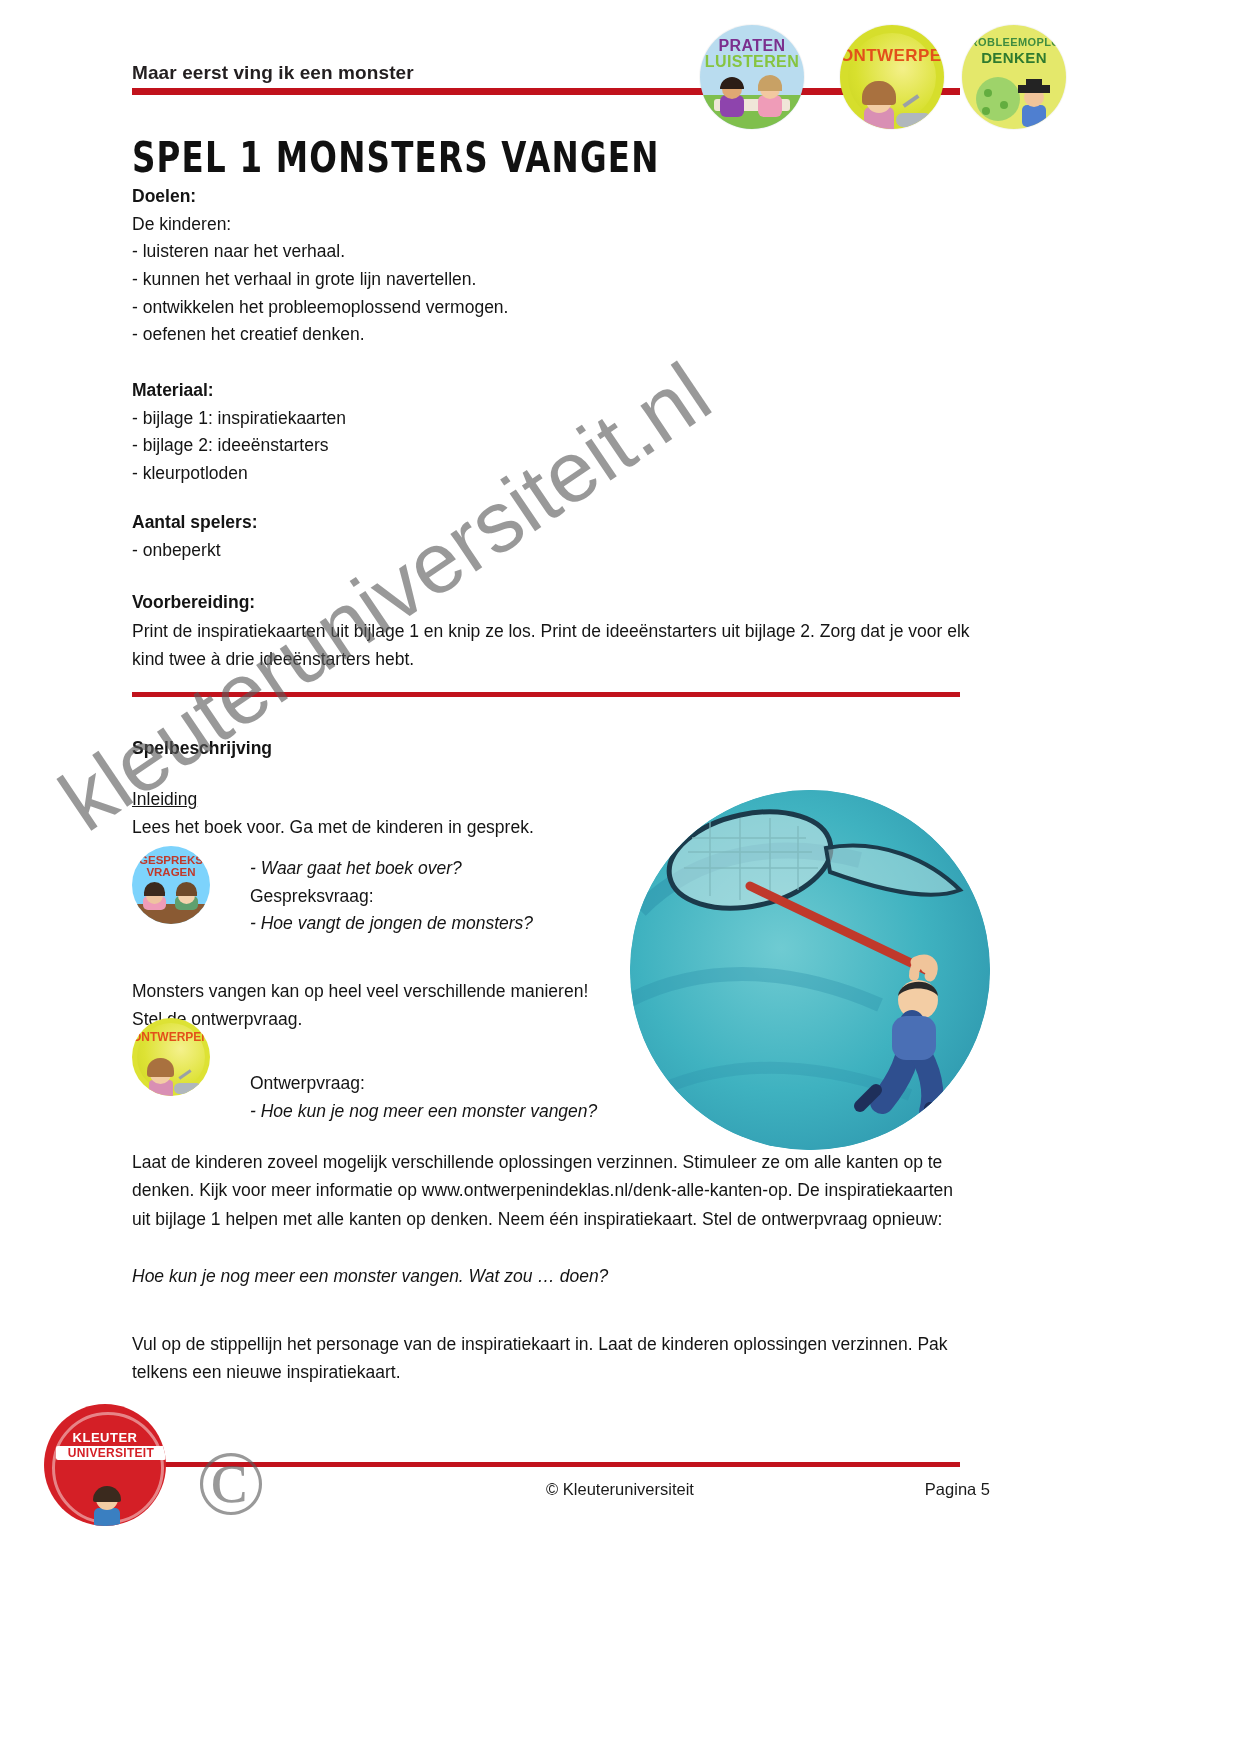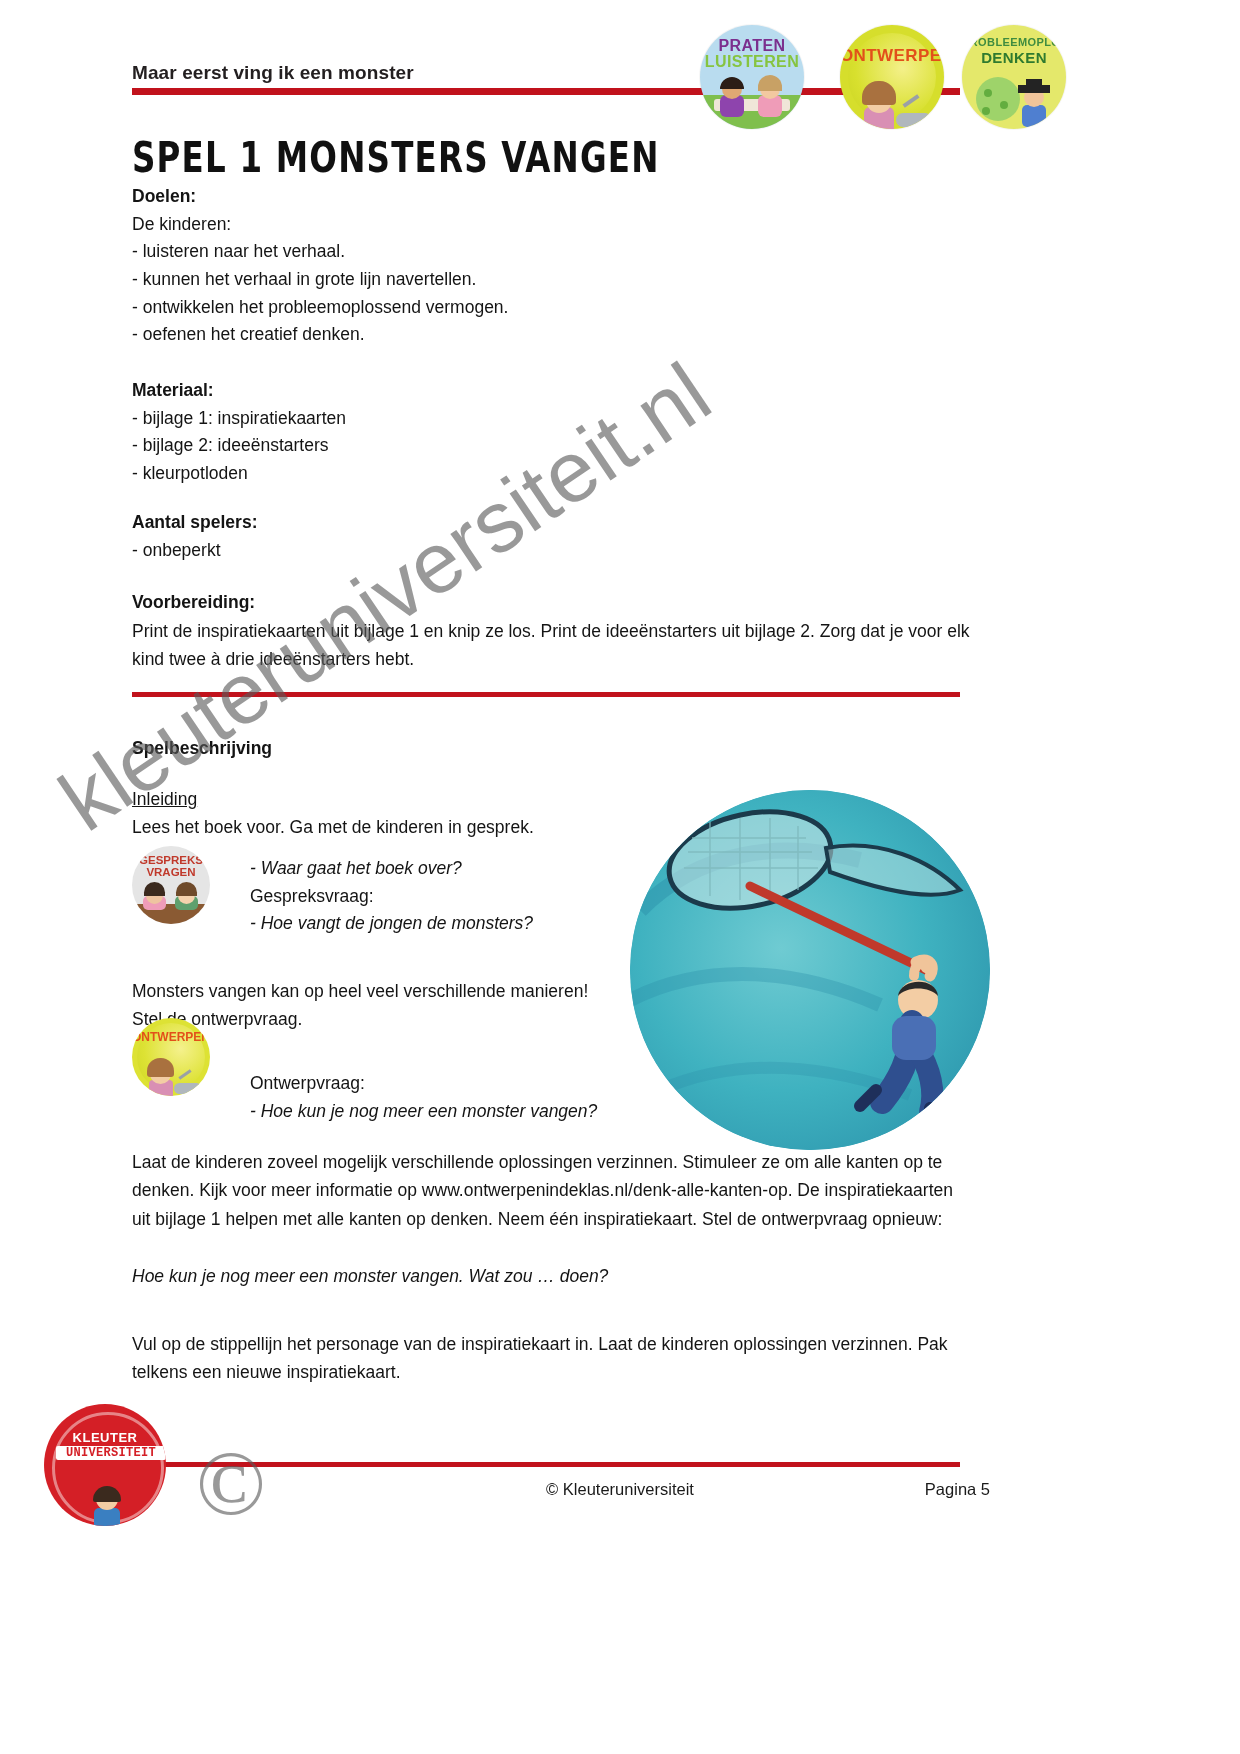--- a/index.html
+++ b/index.html
@@ -84,21 +84,21 @@
   .underline { text-decoration:underline; }
 
   .rule2 {
     position:absolute; left:132px; top:692px; width:828px; height:5px; background:#c1121c;
   }
 
   
   .mini-badge {
     position:absolute; width:78px; height:78px; border-radius:50%; overflow:hidden;
   }
-  .mb-gespreks { left:132px; top:846px; background:#e5e5e5; }
+  .mb-gespreks { left:132px; top:846px; background:#7dd3fc; }
   .mb-ontwerp  { left:132px; top:1018px; background:#dde234; }
   .mb-label {
     position:absolute; left:0; width:100%; text-align:center; font-weight:bold;
     text-transform:uppercase; line-height:1.0; z-index:3;
   }
   .mbg1 { top:9px; font-size:11.5px; color:#c0392b; }
   .mbg2 { top:21px; font-size:11.5px; color:#c0392b; }
   .mbo1 { top:13px; font-size:12px; color:#e2501a; }
 
   .mb-gespreks .tbl { position:absolute; left:0; bottom:0; width:100%; height:20px; background:#8a5a33; }
@@ -142,21 +142,21 @@
 
   
   .footer-rule { position:absolute; left:132px; top:1462px; width:828px; height:5px; background:#c1121c; }
   .footer-center { position:absolute; left:0; top:1480px; width:1240px; text-align:center; font-size:16.5px; color:#1a1a1a; }
   .footer-page { position:absolute; left:880px; top:1480px; width:110px; text-align:right; font-size:16.5px; color:#1a1a1a; }
   .footer-logo {
     position:absolute; left:44px; top:1404px; width:122px; height:122px; border-radius:50%;
     background:#d41f26; overflow:hidden;
   }
   .fl-t1 { position:absolute; left:0; top:26px; width:100%; text-align:center; font-size:13px; font-weight:bold; color:#ffffff; letter-spacing:.5px;}
-  .fl-t2 { position:absolute; left:12px; top:42px; width:110px; text-align:center; font-size:12px; font-weight:bold; color:#d41f26; background:#ffffff; border-radius:2px; letter-spacing:.3px;font-family:Liberation Mono, monospace;}
+  .fl-t2 { position:absolute; left:12px; top:42px; width:110px; text-align:center; font-size:12px; font-weight:bold; color:#d41f26; background:#ffffff; border-radius:2px; letter-spacing:.3px;}
   .fl-kid-h { position:absolute; left:52px; bottom:16px; width:22px; height:22px; border-radius:50%; background:#f3cda4; }
   .fl-kid-hair{position:absolute; left:49px; bottom:24px; width:28px; height:16px; border-radius:14px 14px 2px 2px; background:#3b2a1e;}
   .fl-kid-b { position:absolute; left:50px; bottom:0px; width:26px; height:18px; border-radius:5px 5px 0 0; background:#3a7fc1; }
   .fl-arc { position:absolute; left:8px; top:8px; width:106px; height:106px; border-radius:50%; border:3px solid rgba(255,255,255,.45); }
 </style>
 </head>
 <body>
 
 <div class="page">
 

